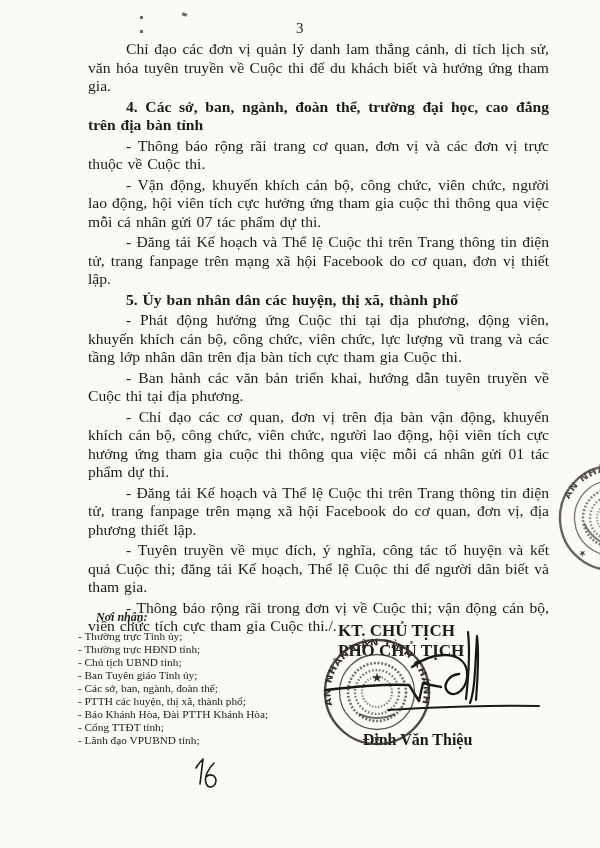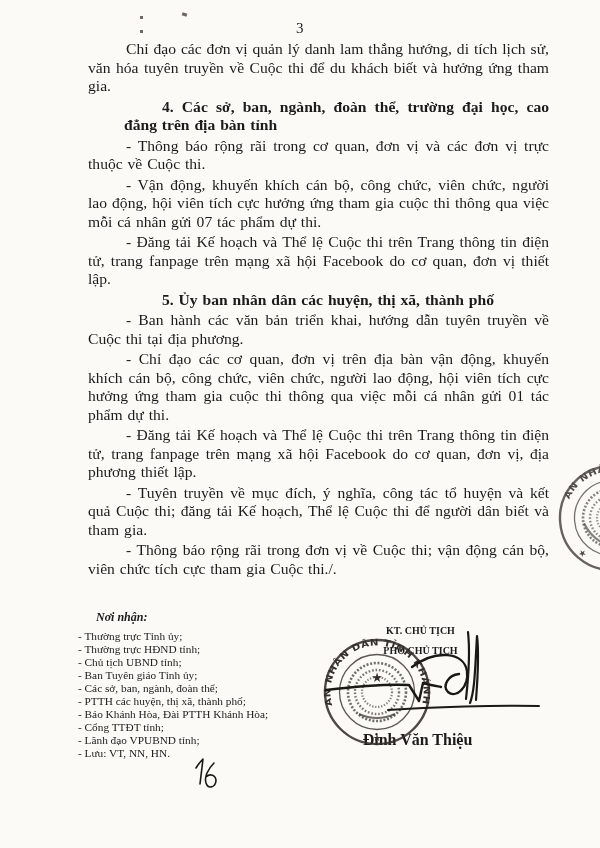--- a/index.html
+++ b/index.html
@@ -14,74 +14,74 @@
   }
   
   .mark-colon{position:absolute;left:140px;top:16px;width:3px;height:11px;
     border-top:3px solid #4a463f;border-bottom:3px solid #4a463f;opacity:.8;}
   .mark-tick{position:absolute;left:182px;top:13px;width:5px;height:3px;background:#4a463f;opacity:.8;transform:rotate(18deg);}
   .bodytext{position:absolute;top:38px;left:88px;width:461px;}
   .bodytext p{
     margin:2px 0 0;font-size:15.6px;line-height:18.5px;
     text-align:justify;text-indent:38px;word-spacing:1px;
   }
-  .bodytext p.head{font-weight:bold;margin-left:36px;}
+  .bodytext p.head{font-weight:bold;}
   .footer{position:absolute;left:78px;top:610px;width:260px;}
   .footer .label{
     font-weight:bold;font-style:italic;font-size:12px;margin:0 0 5px 18px;
   }
   .footer .item{font-size:11.3px;line-height:13px;}
   .sig-authority{
-    position:absolute;left:338px;top:621px;width:165px;text-align:center;
-    font-weight:bold;font-size:10px;line-height:19.5px;
+    position:absolute;left:338px;top:621px;width:165px;text-align:left;
+    font-weight:bold;font-size:17px;line-height:19.5px;
   }
   .sig-name{
     position:absolute;left:330px;top:731px;width:175px;text-align:center;
     font-weight:bold;font-size:16px;
   }
   .overlay{position:absolute;left:0;top:0;pointer-events:none;}
   .stamp-ink{stroke:#33302b;fill:none;}
   .stamp-text{fill:#33302b;font-family:"DejaVu Sans",sans-serif;font-weight:bold;}
   .sig-stroke{stroke:#1b1916;fill:none;stroke-linecap:round;stroke-linejoin:round;}
 </style>
 </head>
 <body>
 
 <div class="page">
 
   <div class="pagenum">3</div>
   <div class="mark-colon"></div>
   <div class="mark-tick"></div>
 
   <div class="bodytext">
-    <p class="para">Chỉ đạo các đơn vị quản lý danh lam thắng hướng, di tích lịch sử, văn hóa tuyên truyền về Cuộc thi để du khách biết và hưởng ứng tham gia.</p>
+    <p class="para">Chỉ đạo các đơn vị quản lý danh lam thắng cảnh, di tích lịch sử, văn hóa tuyên truyền về Cuộc thi để du khách biết và hưởng ứng tham gia.</p>
     <p class="head">4. Các sở, ban, ngành, đoàn thể, trường đại học, cao đẳng trên địa bàn tỉnh</p>
-    <p class="para">- Thông báo rộng rãi trong cơ quan, đơn vị và các đơn vị trực thuộc về Cuộc thi.</p>
+    <p class="para">- Thông báo rộng rãi trang cơ quan, đơn vị và các đơn vị trực thuộc về Cuộc thi.</p>
     <p class="para">- Vận động, khuyến khích cán bộ, công chức, viên chức, người lao động, hội viên tích cực hưởng ứng tham gia cuộc thi thông qua việc mỗi cá nhân gửi 07 tác phẩm dự thi.</p>
     <p class="para">- Đăng tải Kế hoạch và Thể lệ Cuộc thi trên Trang thông tin điện tử, trang fanpage trên mạng xã hội Facebook do cơ quan, đơn vị thiết lập.</p>
     <p class="head">5. Ủy ban nhân dân các huyện, thị xã, thành phố</p>
+    <p class="para">- Phát động hưởng ứng Cuộc thi tại địa phương, động viên, khuyến khích cán bộ, công chức, viên chức, lực lượng vũ trang và các tầng lớp nhân dân trên địa bàn tích cực tham gia Cuộc thi.</p>
     <p class="para">- Ban hành các văn bản triển khai, hướng dẫn tuyên truyền về Cuộc thi tại địa phương.</p>
     <p class="para">- Chỉ đạo các cơ quan, đơn vị trên địa bàn vận động, khuyến khích cán bộ, công chức, viên chức, người lao động, hội viên tích cực hưởng ứng tham gia cuộc thi thông qua việc mỗi cá nhân gửi 01 tác phẩm dự thi.</p>
     <p class="para">- Đăng tải Kế hoạch và Thể lệ Cuộc thi trên Trang thông tin điện tử, trang fanpage trên mạng xã hội Facebook do cơ quan, đơn vị, địa phương thiết lập.</p>
     <p class="para">- Tuyên truyền về mục đích, ý nghĩa, công tác tổ huyện và kết quả Cuộc thi; đăng tải Kế hoạch, Thể lệ Cuộc thi để người dân biết và tham gia.</p>
     <p class="para">- Thông báo rộng rãi trong đơn vị về Cuộc thi; vận động cán bộ, viên chức tích cực tham gia Cuộc thi./.</p>
   </div>
 
   <div class="footer">
     <div class="label">Nơi nhận:</div>
     <div class="item">- Thường trực Tỉnh ủy;</div>
     <div class="item">- Thường trực HĐND tỉnh;</div>
     <div class="item">- Chủ tịch UBND tỉnh;</div>
     <div class="item">- Ban Tuyên giáo Tỉnh ủy;</div>
     <div class="item">- Các sở, ban, ngành, đoàn thể;</div>
     <div class="item">- PTTH các huyện, thị xã, thành phố;</div>
     <div class="item">- Báo Khánh Hòa, Đài PTTH Khánh Hòa;</div>
     <div class="item">- Cổng TTĐT tỉnh;</div>
     <div class="item">- Lãnh đạo VPUBND tỉnh;</div>
-    <div class="item">- Lưu: VT, NN, HN.</div>
   </div>
 
   <div class="sig-authority">
     <div>KT. CHỦ TỊCH</div>
     <div>PHÓ CHỦ TỊCH</div>
   </div>
   <div class="sig-name">Đinh Văn Thiệu</div>
 
   <svg class="overlay" width="600" height="848" viewBox="0 0 600 848" aria-hidden="true">
     <defs>

